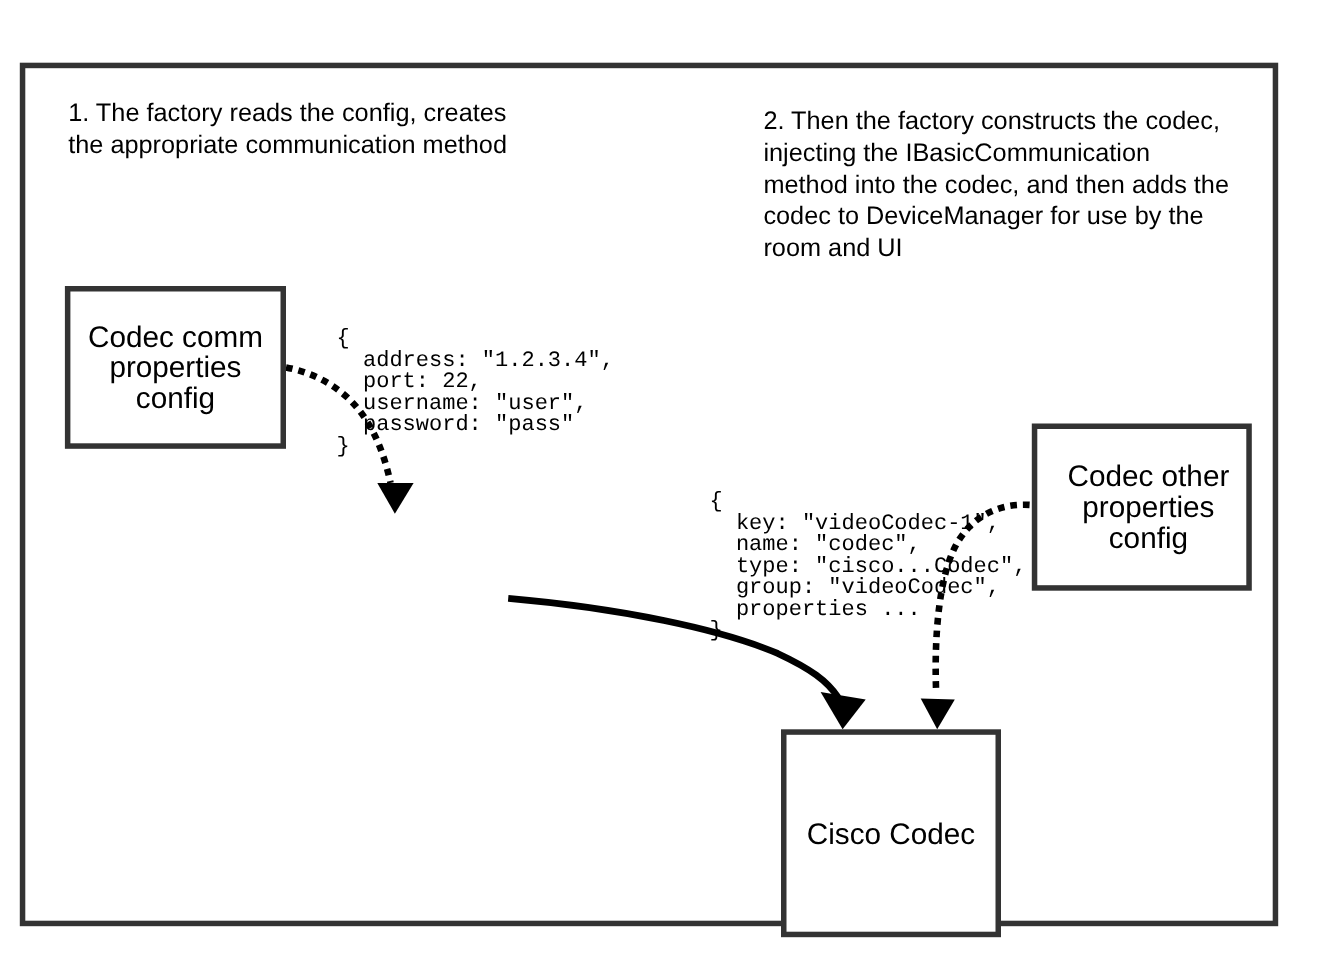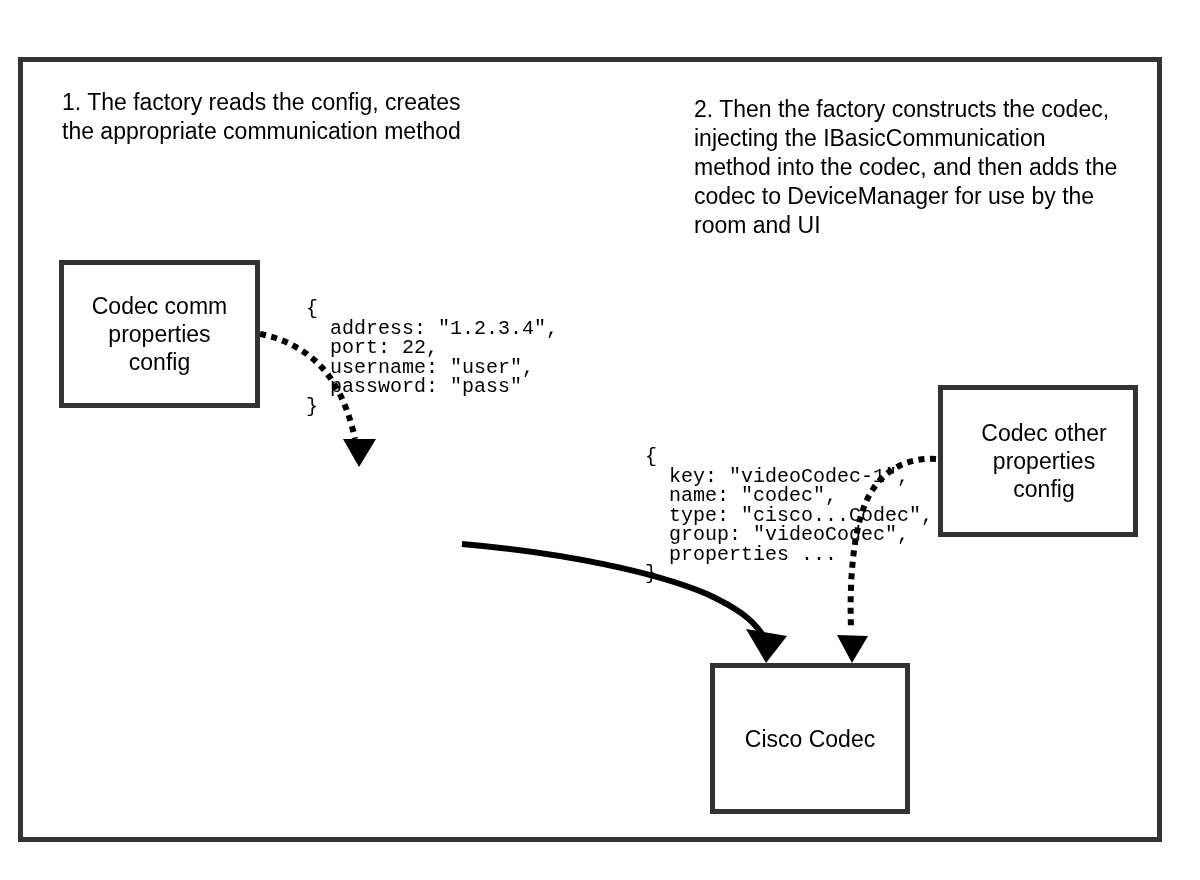--- a/index.html
+++ b/index.html
@@ -25,26 +25,26 @@
     font-size:23px;line-height:29px;
     white-space:pre-line;color:var(--text);
   }
   .note.step1{left:62px;top:88px;width:470px;}
   .note.step2{left:694px;top:95px;width:480px;}
   .note.final{left:941px;top:686px;width:225px;line-height:28px;}
 
   .box{
     position:absolute;border:5px solid var(--box-border);background:var(--bg);
     display:flex;align-items:center;justify-content:center;text-align:center;
-    font-size:23px;line-height:28px;white-space:pre-line;
+    font-size:27px;line-height:28px;white-space:pre-line;
   }
   .box.b1{left:59px;top:260px;width:201px;height:148px;}
   .box.b2{left:259px;top:468px;width:203px;height:153px;}
   .box.b3{left:938px;top:385px;width:200px;height:152px;padding-left:12px;}
-  .box.b4{left:710px;top:663px;width:200px;height:151px;}
+  .box.b4{left:710px;top:663px;width:200px;height:189px;}
 
   pre.code{
     position:absolute;
     font-family:"Liberation Mono",monospace;
     font-size:20px;line-height:19.5px;
     color:var(--text);white-space:pre;background:transparent;
   }
   pre.code.c1{left:306px;top:299px;}
   pre.code.c2{left:645px;top:447px;}
 

